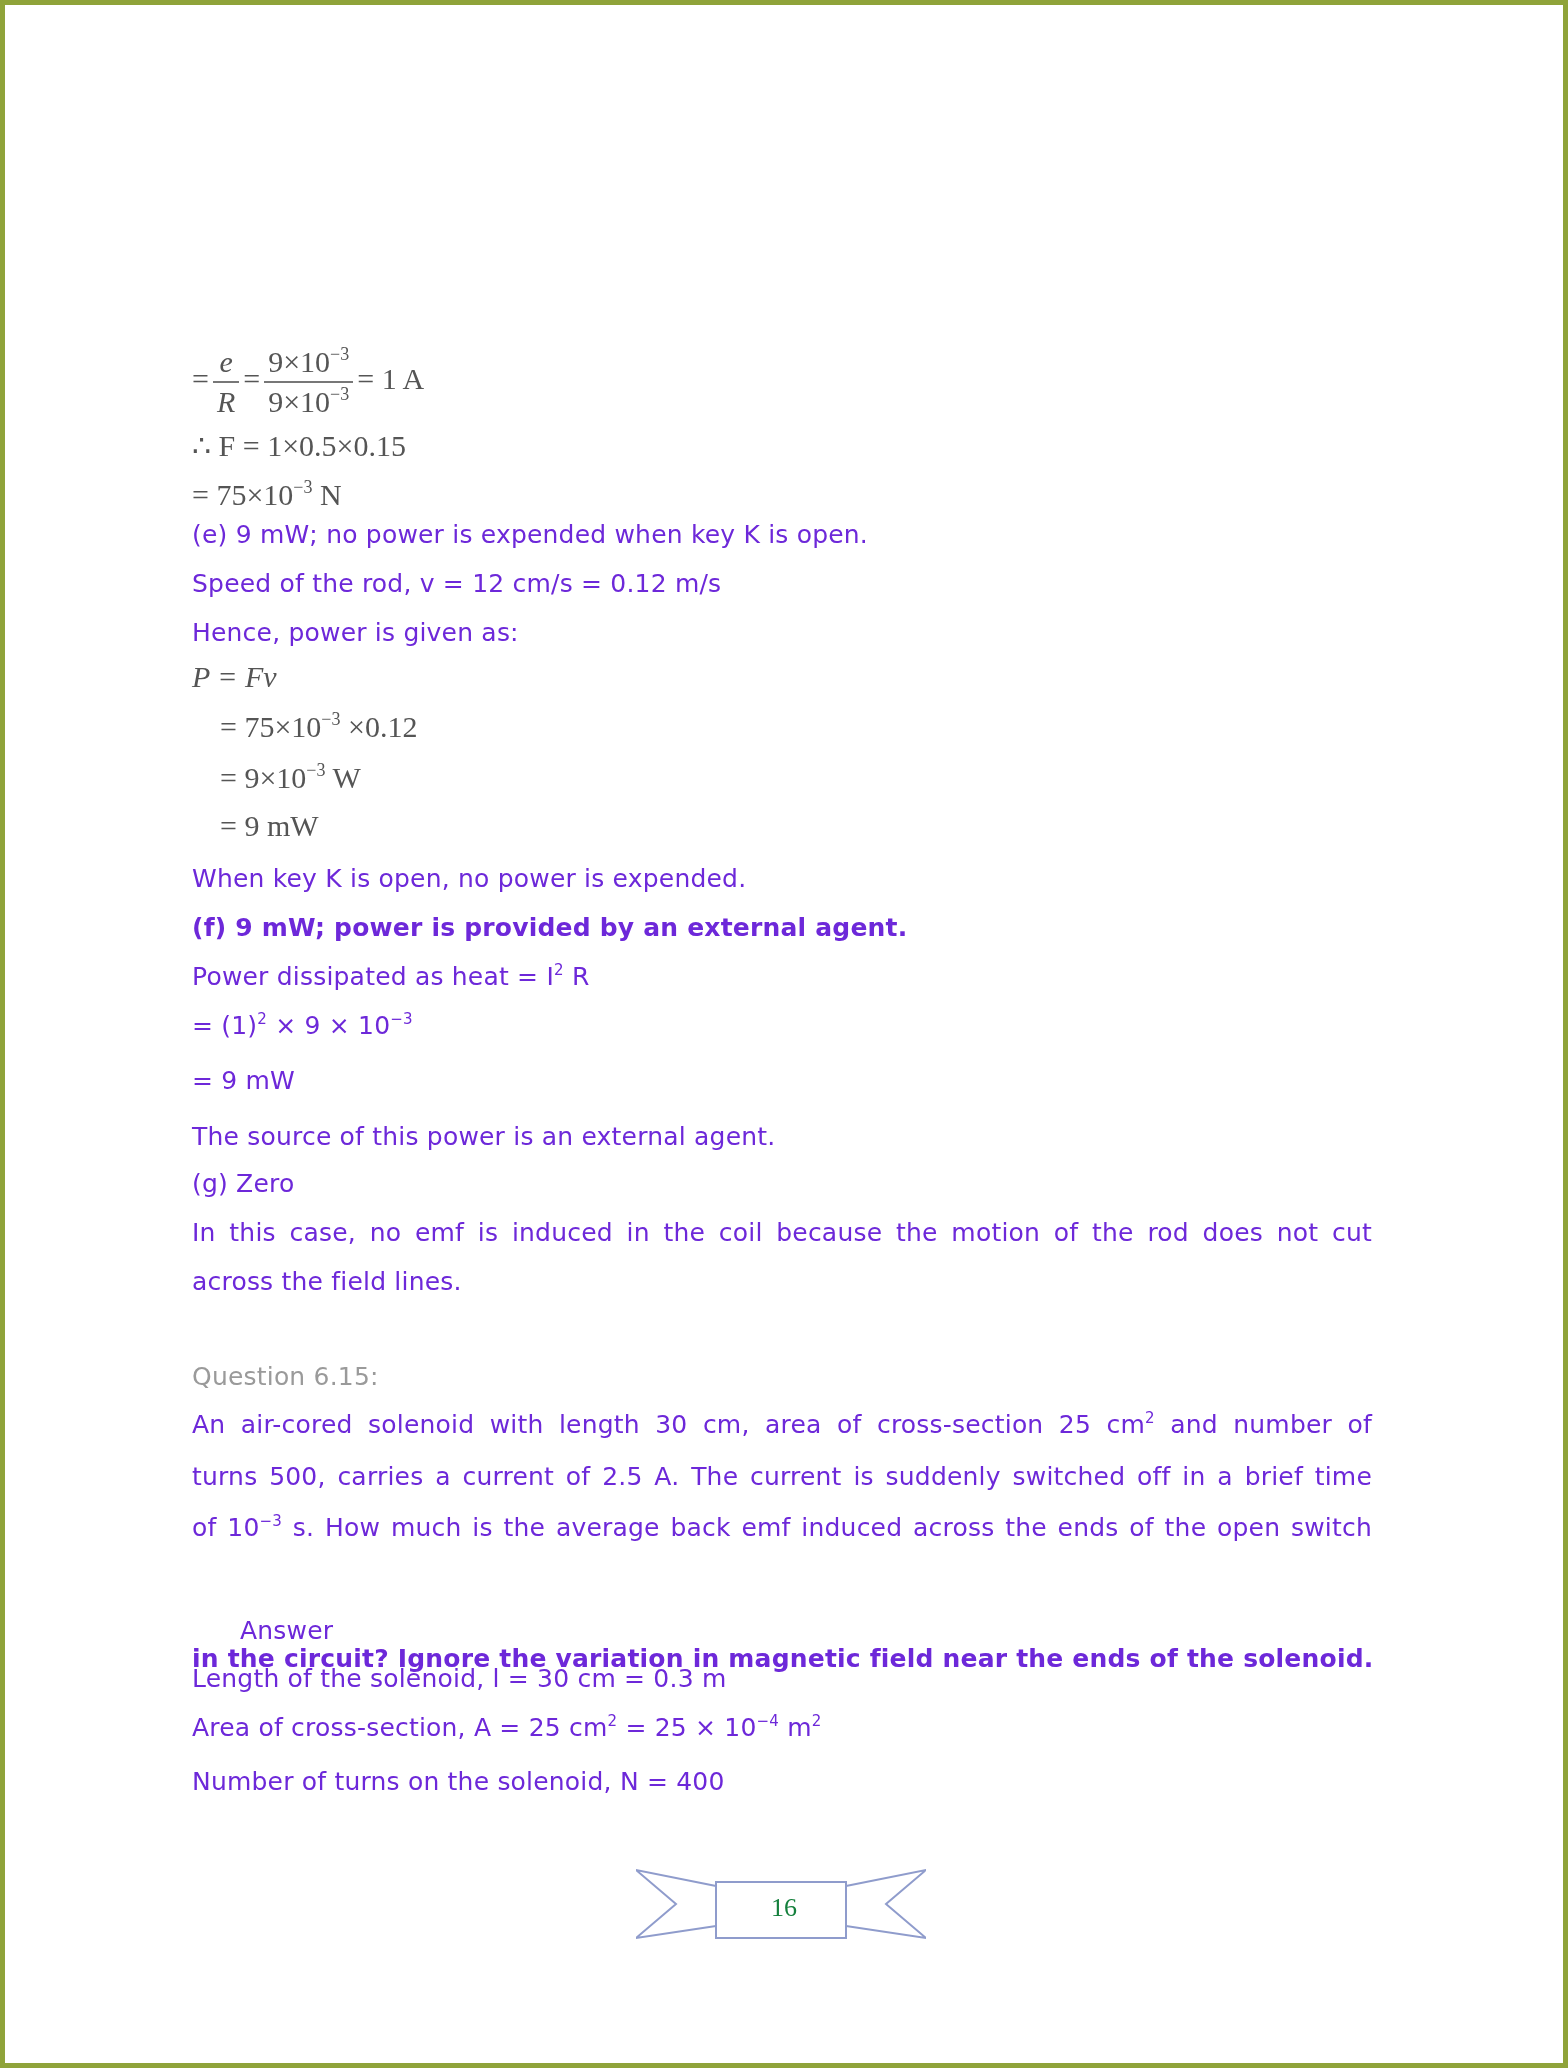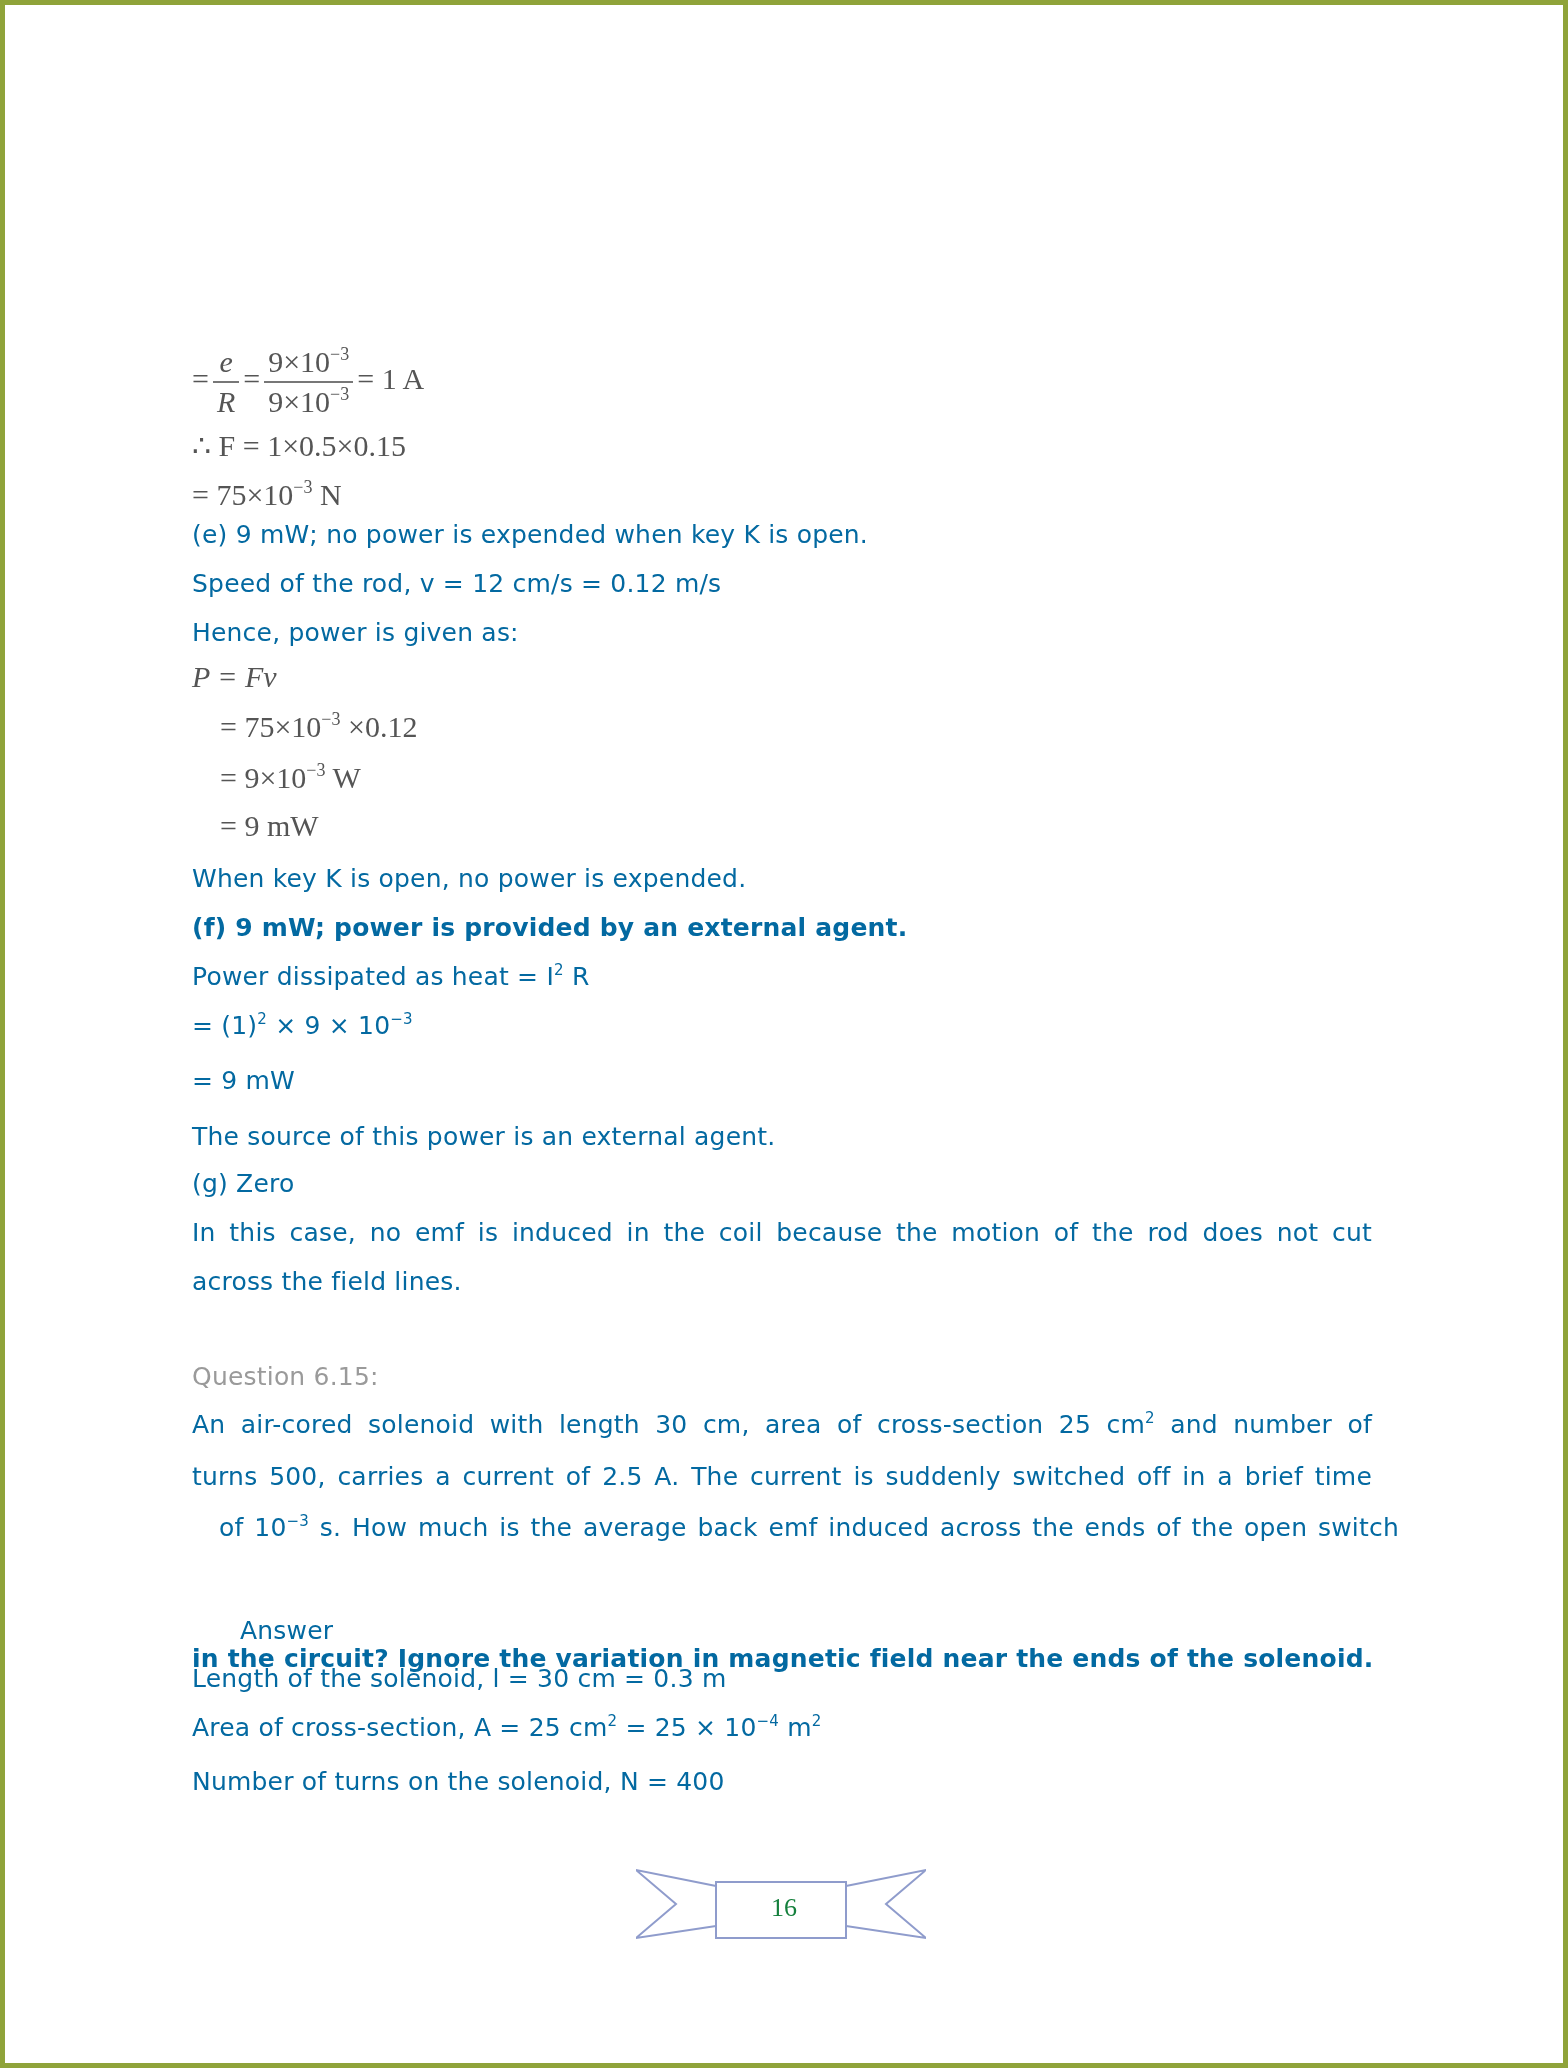--- a/index.html
+++ b/index.html
@@ -1,19 +1,19 @@
 <!DOCTYPE html>
 <html><head>
 <meta charset="utf-8">
 <style>
   html, body { margin: 0; padding: 0; }
   body { width: 1568px; height: 2068px; background: #ffffff; position: relative; overflow: hidden; }
   .page-border { position: absolute; left: 0; top: 0; width: 1568px; height: 2068px; box-sizing: border-box; border: 5px solid #8fa33a; background: #fff; }
   .content { position: absolute; left: 192px; top: 0; width: 1180px; }
-  .t { position: absolute; left: 0; white-space: nowrap; font-family: "DejaVu Sans", sans-serif; font-size: 25px; color: #0369a1; letter-spacing: 0.2px; }
+  .t { position: absolute; left: 0; white-space: nowrap; font-family: "DejaVu Sans", sans-serif; font-size: 25px; color: #6d28d9; letter-spacing: 0.2px; }
   .just { white-space: normal; width: 1180px; text-align: justify; text-align-last: justify; }
   .muted { color: #9a9a9a; }
   .serif { font-family: "Liberation Serif", "DejaVu Serif", serif; font-size: 30px; color: #555; letter-spacing: 0; }
   .it { font-style: italic; }
   sup { font-size: 0.6em; vertical-align: 0.65em; line-height: 0; }
   .frac { display: inline-block; vertical-align: middle; text-align: center; margin: 0 4px; }
   .frac .num { display: block; border-bottom: 2px solid #777; padding: 0 4px 2px; }
   .frac .den { display: block; padding: 2px 4px 0; }
   .ribbon { position: absolute; left: 636px; top: 1860px; width: 290px; height: 84px; }
   .ribbon-num { position: absolute; left: 80px; top: 20px; width: 136px; height: 56px; display: flex; align-items: center; justify-content: center; font-family: "Liberation Serif", serif; font-size: 26px; color: #15803d; }
@@ -46,21 +46,21 @@
   <div class="t" style="top:1066px;">= 9 mW</div>
   <div class="t" style="top:1122px;">The source of this power is an external agent.</div>
 
   <div class="t" style="top:1169px;">(g)  Zero</div>
   <div class="t just" style="top:1218px;">In this case, no emf is induced in the coil because the motion of the rod does not cut</div>
   <div class="t" style="top:1267px;">across the field lines.</div>
 
   <div class="t muted" style="top:1362px;">Question 6.15:</div>
   <div class="t just" style="top:1410px;"><span>An air-cored solenoid with length 30 cm, area of cross-section 25 cm</span><sup>2</sup><span> and number of</span></div>
   <div class="t just" style="top:1462px;">turns 500, carries a current of 2.5 A. The current is suddenly switched off in a brief time</div>
-  <div class="t just" style="top:1513px;margin-left:27px;"><span>of 10</span><sup>−3</sup><span> s. How much is the average back emf induced across the ends of the open switch</span></div>
+  <div class="t just" style="top:1513px;"><span>of 10</span><sup>−3</sup><span> s. How much is the average back emf induced across the ends of the open switch</span></div>
   <div class="t" style="top:1644px;font-weight:bold;">in the circuit? Ignore the variation in magnetic field near the ends of the solenoid.</div>
 
   <div class="t" style="top:1616px;margin-left:48px;">Answer</div>
   <div class="t" style="top:1664px;">Length of the solenoid, l = 30 cm = 0.3 m</div>
   <div class="t" style="top:1713px;"><span>Area of cross-section, A = 25 cm</span><sup>2</sup><span> = 25 × 10</span><sup>−4</sup><span> m</span><sup>2</sup></div>
   <div class="t" style="top:1767px;">Number of turns on the solenoid, N = 400</div>
 </div>
 
 <div class="ribbon">
   <svg width="290" height="84" viewBox="0 0 290 84">

